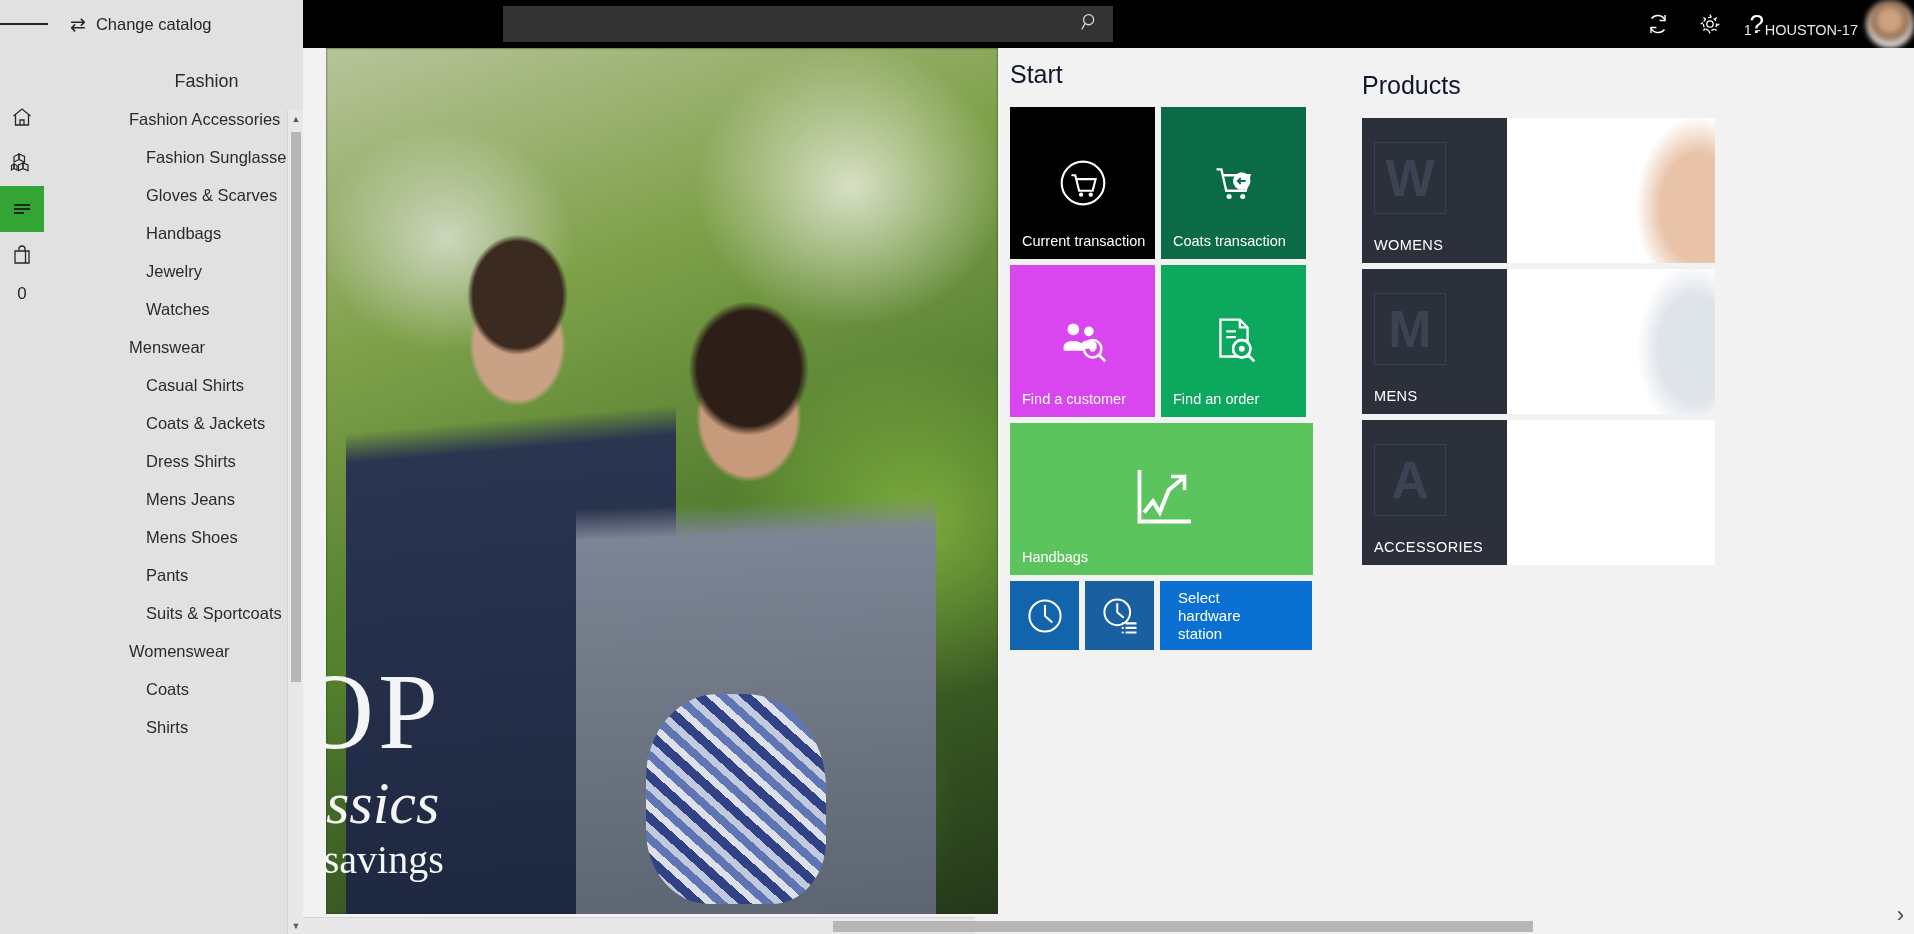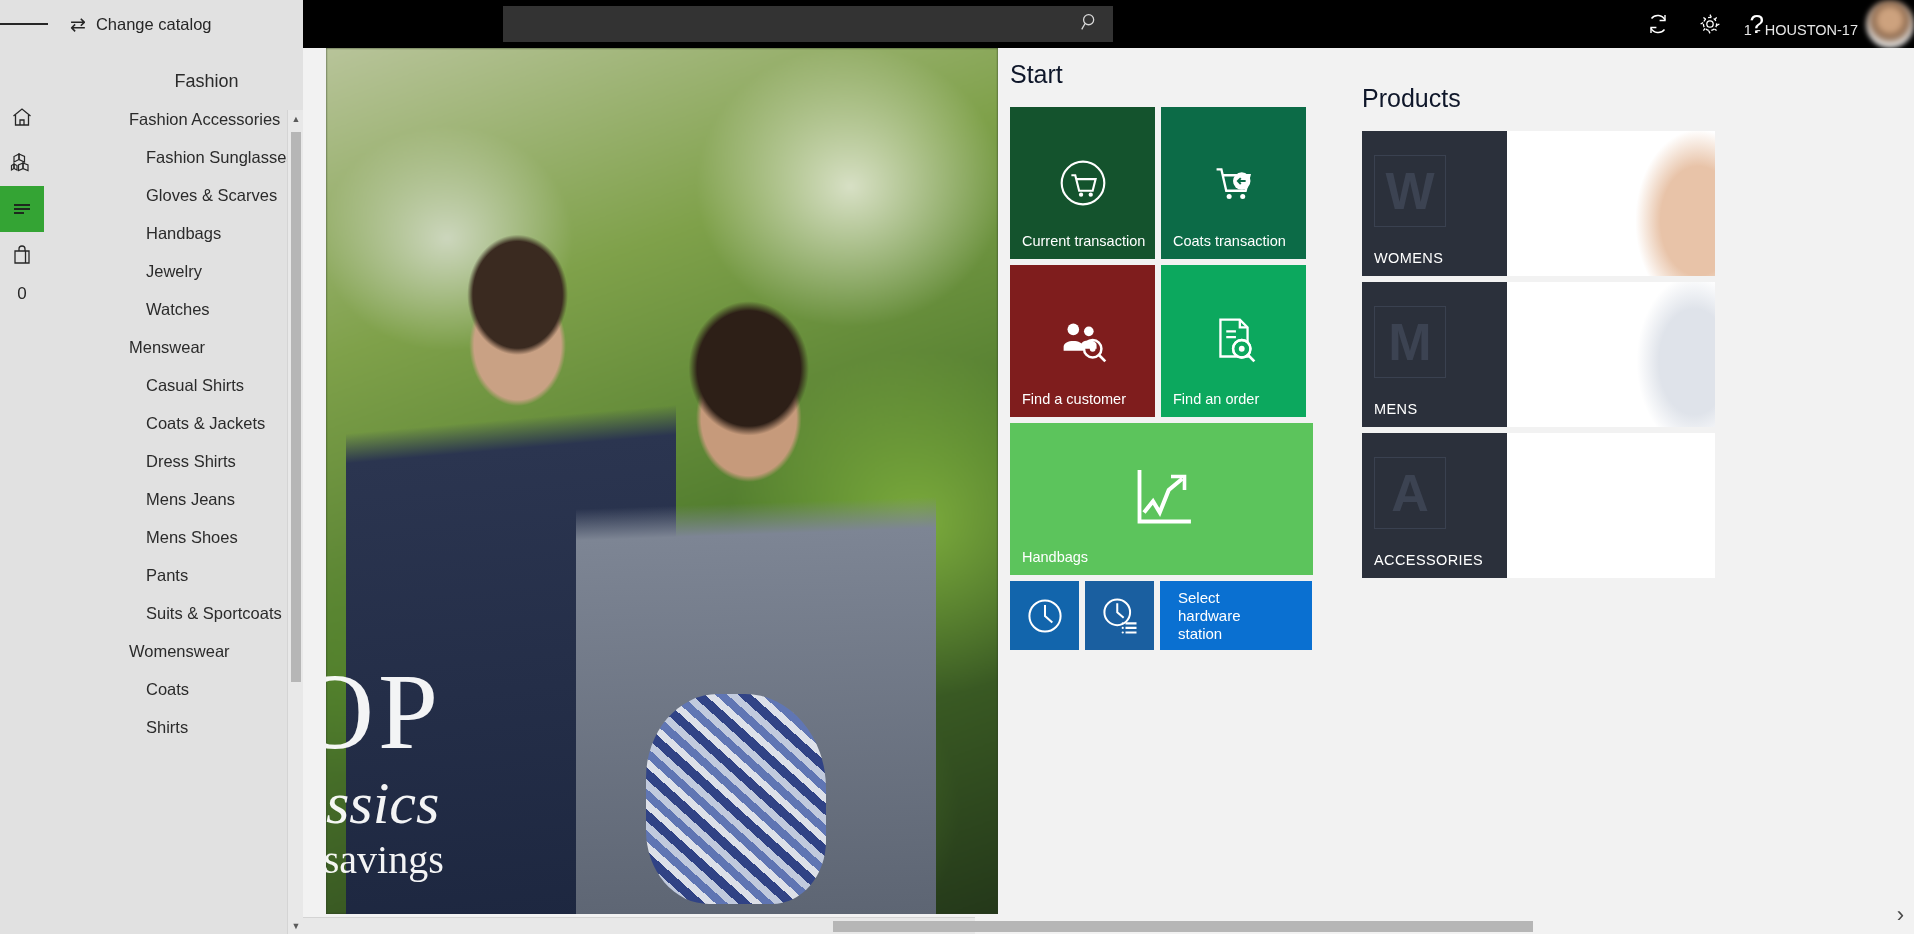--- a/index.html
+++ b/index.html
@@ -180,21 +180,21 @@
   .tile.sq { width: 145px; height: 152px; }
   .tile.wide { width: 303px; height: 152px; }
   .tile.small { width: 69px; height: 69px; }
   .tile.hw { width: 152px; height: 69px; justify-content: flex-start; }
   .tile.hw .tile-label {
     position: static; padding-left: 18px; font-size: 15px; width: 120px;
   }
   .tile svg { display: block; }
 
   
-  .products { flex: 1; padding: 12px 0 0 24px; position: relative; margin-top: 24px; }
+  .products { flex: 1; padding: 23px 0 0 24px; position: relative; }
   .prod-list { display: flex; flex-direction: column; gap: 6px; }
   .prod-tile {
     width: 353px; height: 145px; background: #ffffff; display: flex;
     cursor: pointer; position: relative; overflow: hidden;
   }
   .prod-thumb {
     width: 145px; height: 145px; background: #2b303b; position: relative;
     flex: 0 0 145px;
   }
   .prod-ph {
@@ -356,42 +356,42 @@
           <div class="hero-t2">assics</div>
           <div class="hero-t3">e savings</div>
         </div>
       </div>
 
       <div class="startpanel">
         <div class="panel-title">Start</div>
 
         <div class="tile-grid">
 
-          <div class="tile sq" style="background:#14532d">
+          <div class="tile sq" style="background:#000000">
             <svg width="62" height="62" viewBox="0 0 64 64" fill="none" stroke="#fff" stroke-width="2.2">
               <circle cx="32" cy="32" r="22"></circle>
               <path d="M20 24 H24 L28 40 H42 L45 28 H25.5"></path>
               <circle cx="30" cy="44" r="2.2" fill="#fff" stroke="none"></circle>
               <circle cx="40" cy="44" r="2.2" fill="#fff" stroke="none"></circle>
             </svg>
             <span class="tile-label">Current transaction</span>
           </div>
 
           <div class="tile sq" style="background:#0c6b47">
             <svg width="62" height="62" viewBox="0 0 64 64" fill="none" stroke="#fff" stroke-width="2.4">
               <path d="M14 18 H19 L24 40 H44 L48 24 H21"></path>
               <circle cx="27" cy="46" r="2.6" fill="#fff" stroke="none"></circle>
               <circle cx="41" cy="46" r="2.6" fill="#fff" stroke="none"></circle>
               <circle cx="40" cy="30" r="9" fill="#fff" stroke="none"></circle>
               <path d="M44 30 H36 M39 27 L36 30 L39 33" stroke="#0c6b47" stroke-width="2"></path>
             </svg>
             <span class="tile-label">Coats transaction</span>
           </div>
 
-          <div class="tile sq" style="background:#7f1d1d">
+          <div class="tile sq" style="background:#d946ef">
             <svg width="62" height="62" viewBox="0 0 64 64" fill="#fff">
               <circle cx="22" cy="20" r="6"></circle>
               <path d="M12 38 C12 30 32 30 32 38 L32 42 H12 Z"></path>
               <circle cx="38" cy="22" r="5"></circle>
               <path d="M30 36 C30 30 46 30 46 36 L46 40 H30 Z"></path>
               <circle cx="42" cy="40" r="9" fill="none" stroke="#fff" stroke-width="2.6"></circle>
               <path d="M48.5 46.5 L55 53" stroke="#fff" stroke-width="2.8" fill="none"></path>
               <circle cx="42" cy="40" r="3" fill="#fff"></circle>
             </svg>
             <span class="tile-label">Find a customer</span>

